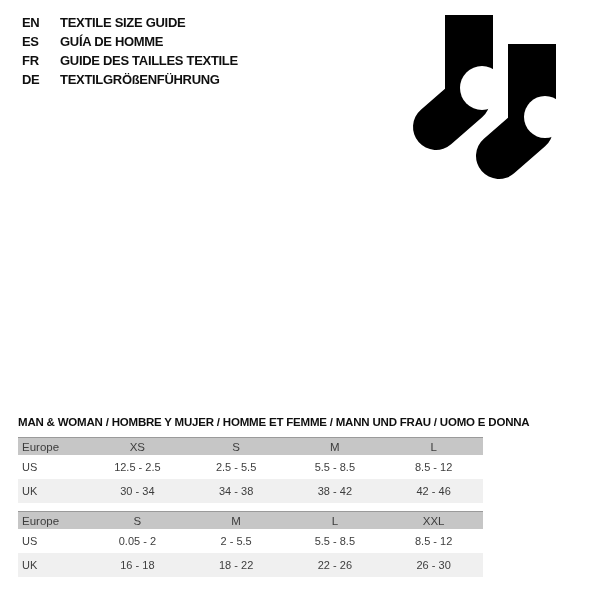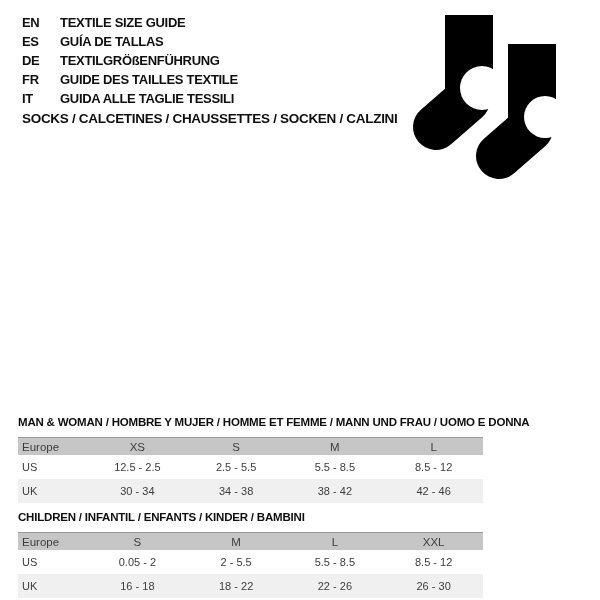--- a/index.html
+++ b/index.html
@@ -69,37 +69,32 @@
 
 <div class="canvas">
 
   <div class="langs">
     <div class="lang-row">
       <span class="lang-code">EN</span>
       <span class="lang-label">TEXTILE SIZE GUIDE</span>
     </div>
     <div class="lang-row">
       <span class="lang-code">ES</span>
-      <span class="lang-label">GUÍA DE TALLAS</span>
-    </div>
-    <div class="lang-row">
-      <span class="lang-code">DE</span>
-      <span class="lang-label">TEXTILGRÖßENFÜHRUNG</span>
+      <span class="lang-label">GUÍA DE HOMME</span>
     </div>
     <div class="lang-row">
       <span class="lang-code">FR</span>
       <span class="lang-label">GUIDE DES TAILLES TEXTILE</span>
     </div>
     <div class="lang-row">
-      <span class="lang-code">IT</span>
-      <span class="lang-label">GUIDA ALLE TAGLIE TESSILI</span>
+      <span class="lang-code">DE</span>
+      <span class="lang-label">TEXTILGRÖßENFÜHRUNG</span>
     </div>
   </div>
 
-  <div class="category">SOCKS / CALCETINES / CHAUSSETTES / SOCKEN / CALZINI</div>
 
   <svg class="socks" viewBox="0 0 180 180" xmlns="http://www.w3.org/2000/svg" aria-hidden="true">
 
     <g transform="translate(14,7)">
       <rect x="33" y="0" width="48" height="88" fill="#000"></rect>
       <line x1="55" y1="85" x2="24" y2="112" stroke="#000" stroke-width="46" stroke-linecap="round"></line>
       <circle cx="70" cy="73" r="22" fill="#fff"></circle>
     </g>
 
     <g transform="translate(77,36)">
@@ -132,21 +127,20 @@
         <span class="cell rowlabel">UK</span>
         <span class="cell">30 - 34</span>
         <span class="cell">34 - 38</span>
         <span class="cell">38 - 42</span>
         <span class="cell">42 - 46</span>
       </div>
     </div>
   </div>
 
   <div class="table-block children">
-    <div class="table-title">CHILDREN / INFANTIL / ENFANTS / KINDER / BAMBINI</div>
     <div class="size-table">
       <div class="trow thead">
         <span class="cell rowlabel">Europe</span>
         <span class="cell">S</span>
         <span class="cell">M</span>
         <span class="cell">L</span>
         <span class="cell">XXL</span>
       </div>
       <div class="trow">
         <span class="cell rowlabel">US</span>

